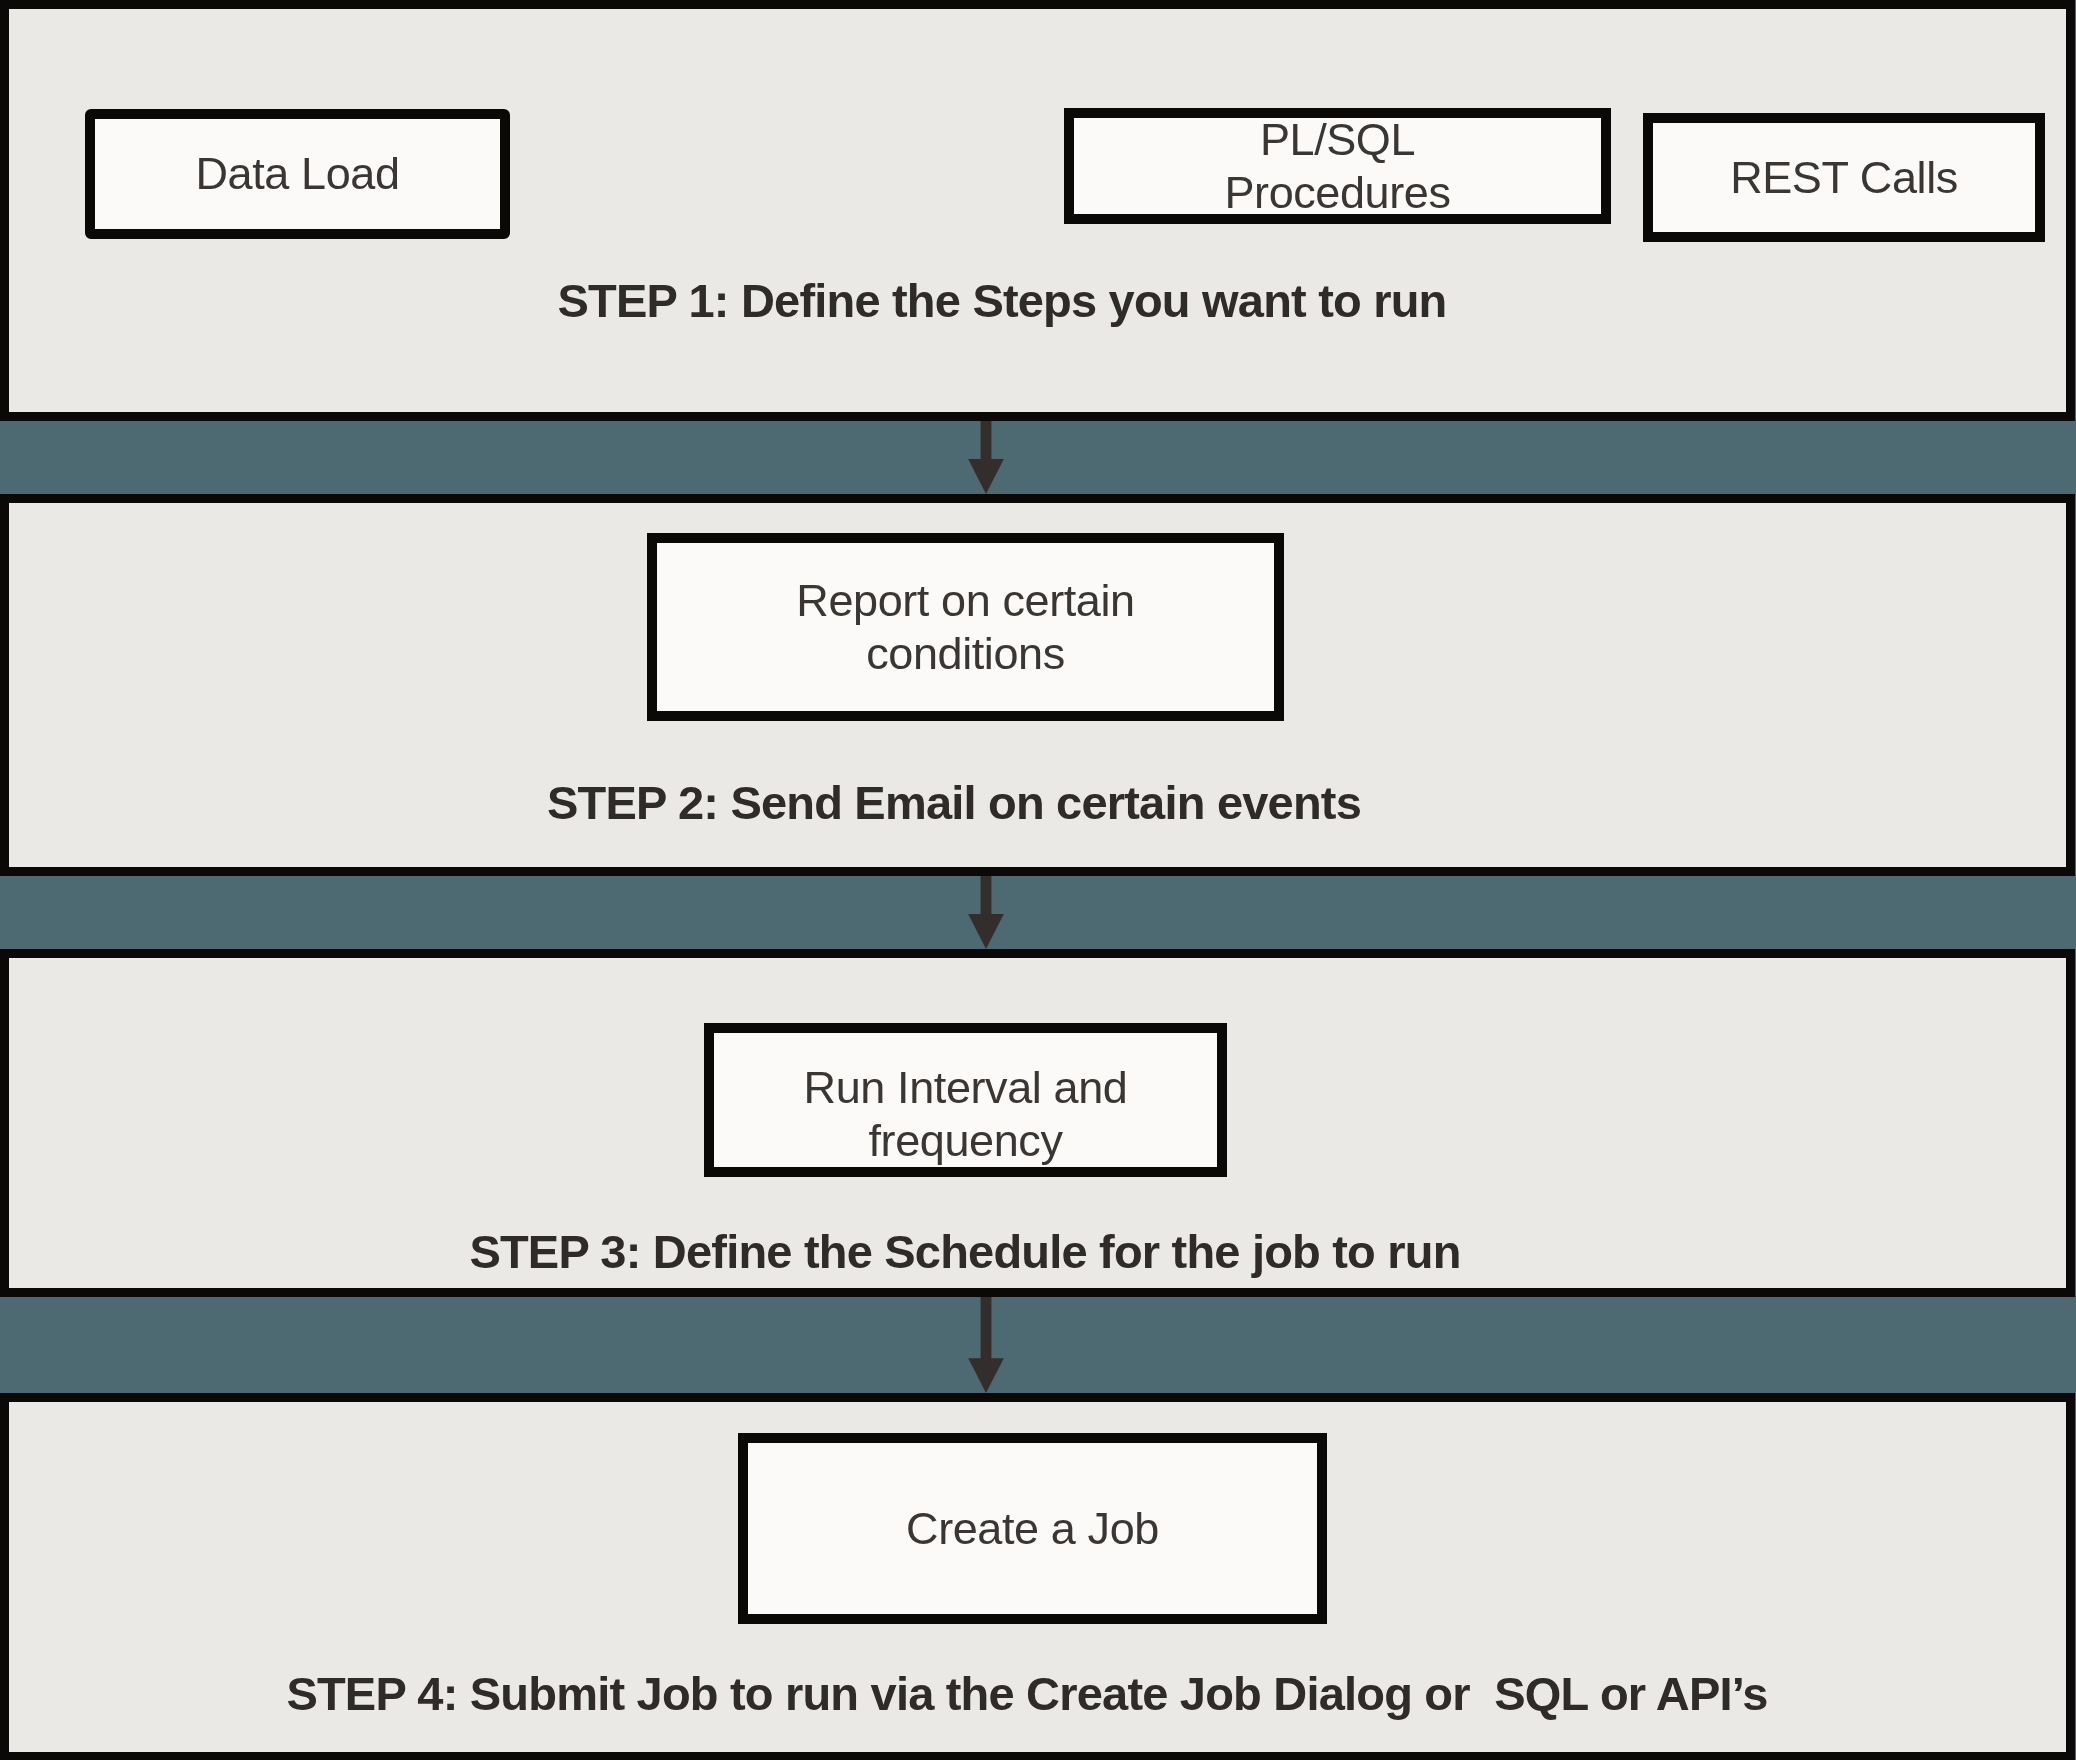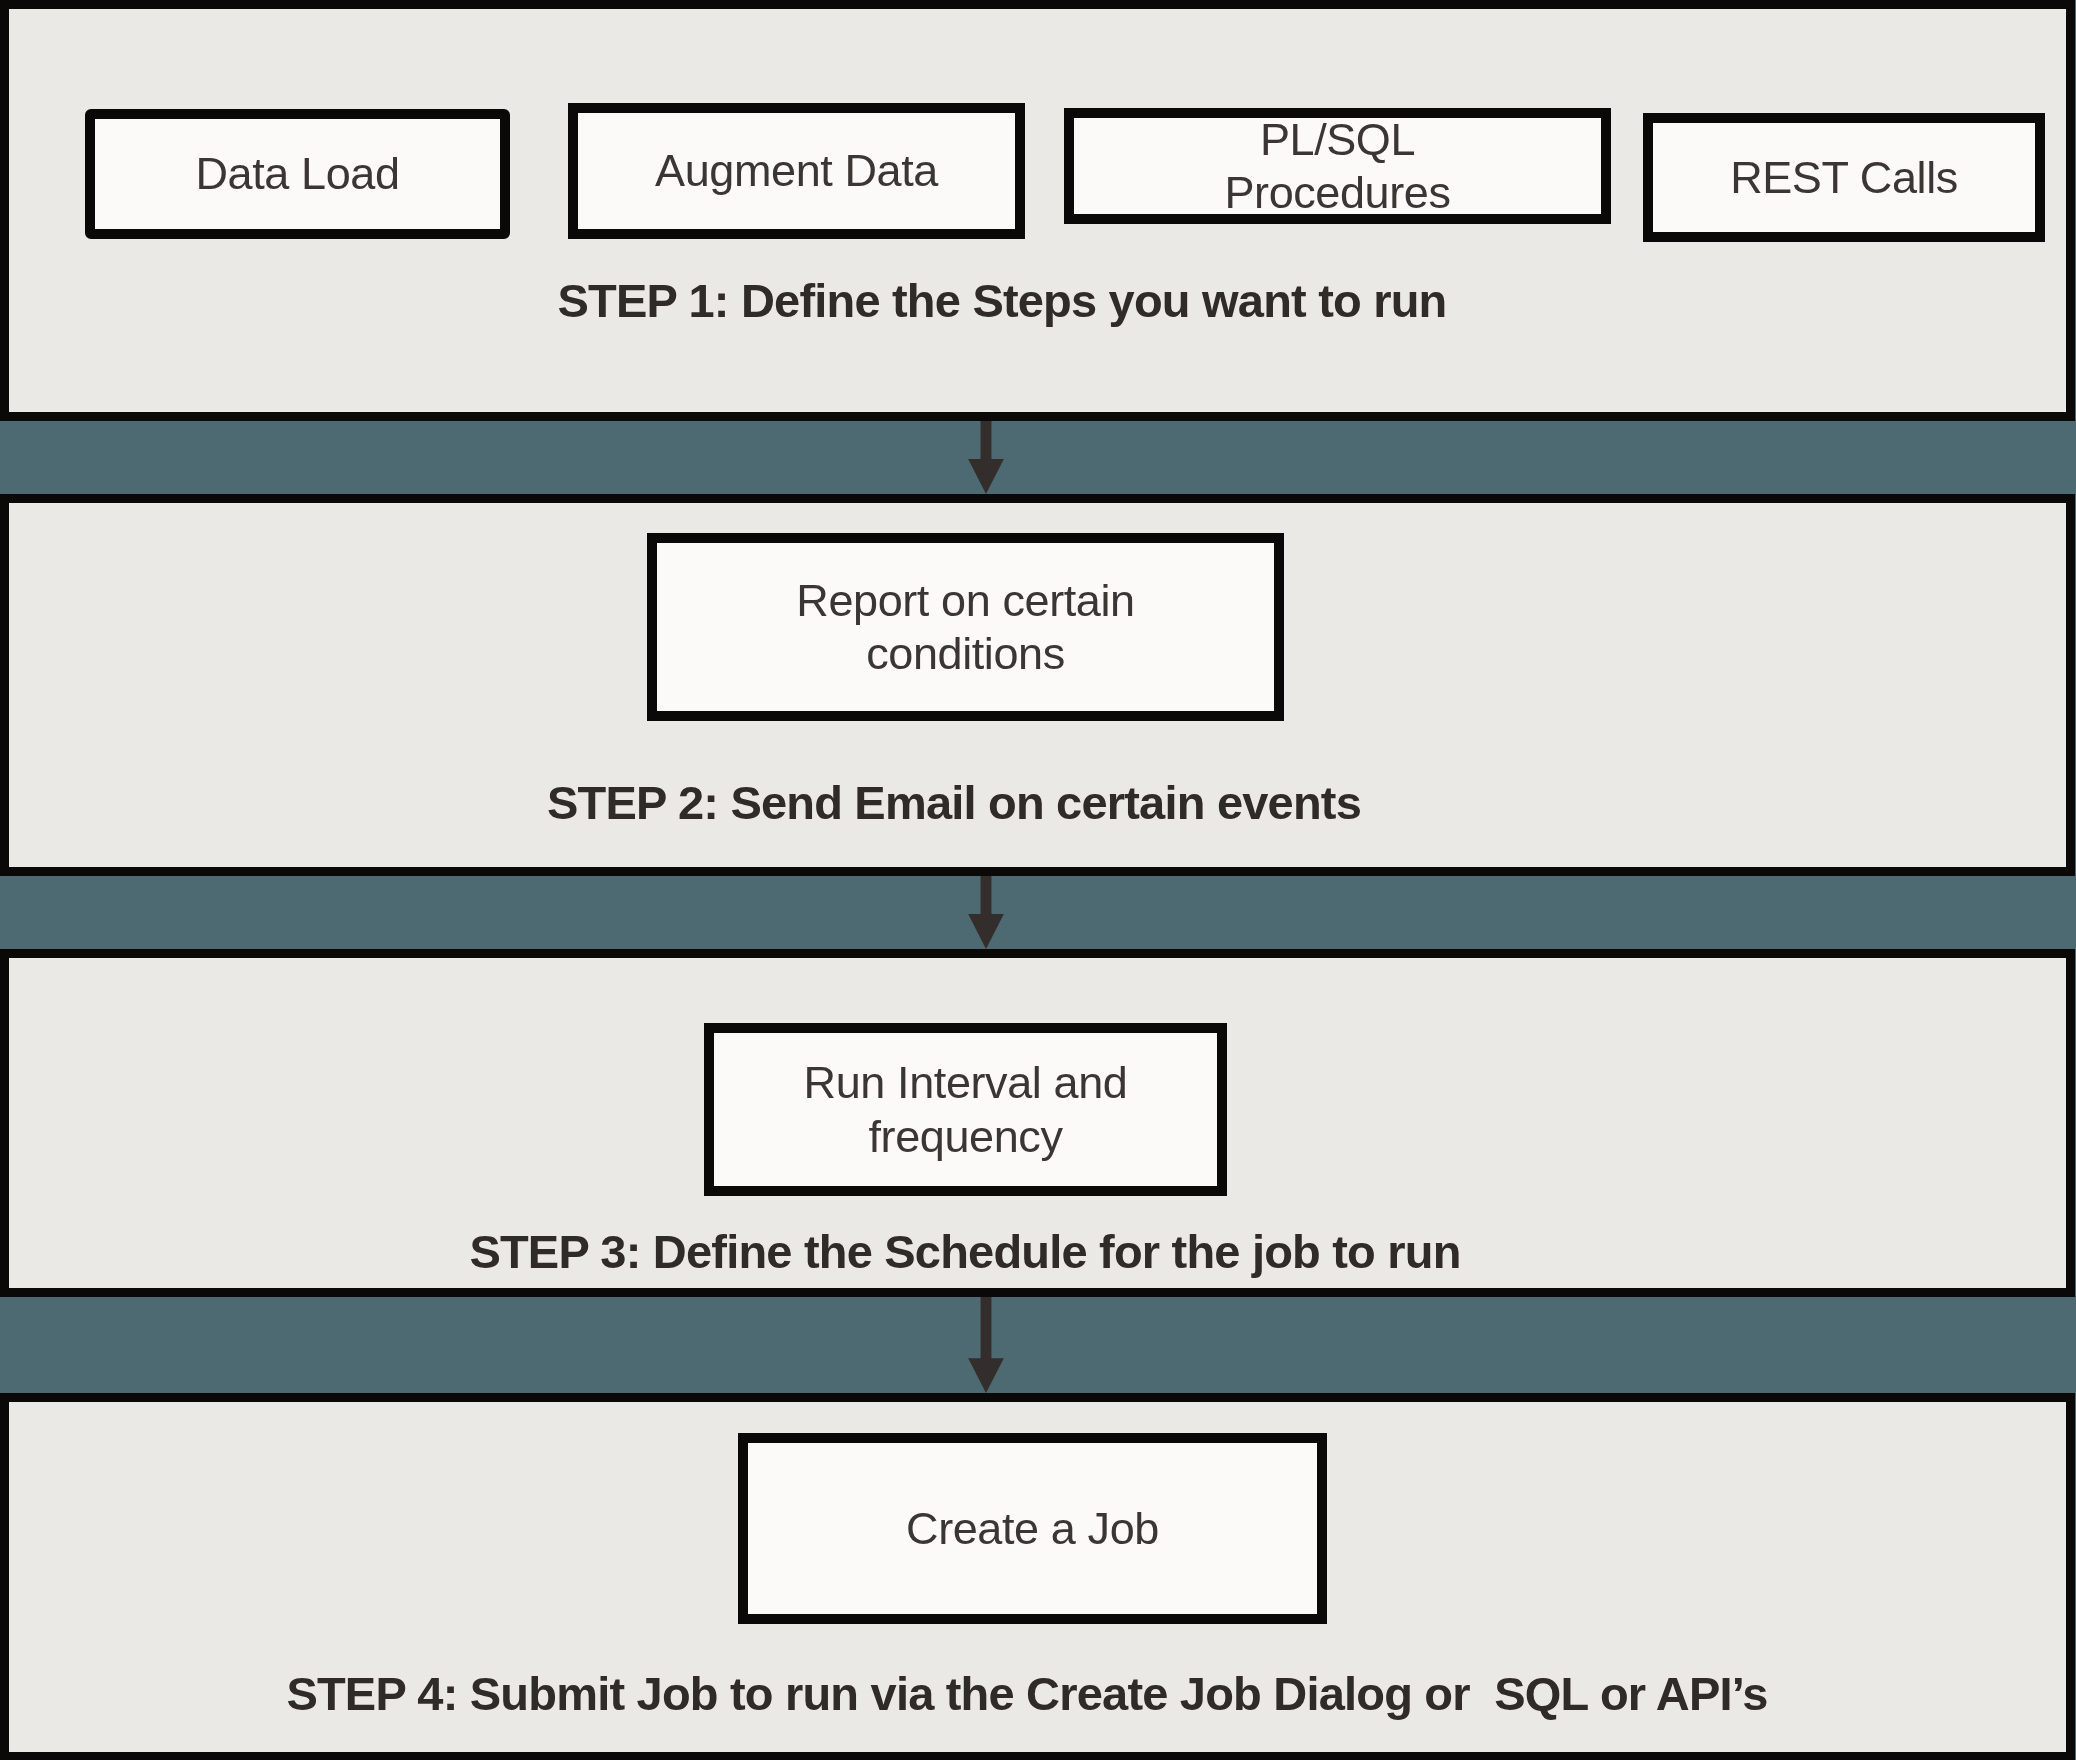--- a/index.html
+++ b/index.html
@@ -44,21 +44,21 @@
     font-size: 45px;
     line-height: 1.18;
     letter-spacing: -0.4px;
     white-space: pre-line;
   }
   .box-dataload  { left: 85px;  top: 109px;  width: 425px; height: 130px; border-radius: 6px; }
   .box-augment   { left: 568px;  top: 103px;  width: 457px; height: 136px; }
   .box-plsql     { left: 1064px; top: 108px;  width: 547px; height: 116px; }
   .box-rest      { left: 1643px; top: 113px;  width: 402px; height: 129px; }
   .box-report    { left: 647px;  top: 533px;  width: 637px; height: 188px; }
-  .box-interval  { left: 704px;  top: 1023px; width: 523px; height: 173px; }
+  .box-interval  { left: 704px;  top: 1023px; width: 523px; height: 154px; align-items: flex-end; }
   .box-createjob { left: 698px;  top: 1433px; width: 589px; height: 191px; margin-left: 40px; }
 
   .caption {
     position: absolute;
     transform: translateX(-50%);
     color: #2f2b28;
     font-weight: bold;
     font-size: 47px;
     letter-spacing: -0.8px;
     white-space: pre;
@@ -79,23 +79,20 @@
   .arrow svg { display: block; }
 </style>
 </head>
 <body>
 
 <div class="canvas">
 
   <div class="panel panel-1"></div>
   <div class="stepbox box-dataload">
     <span>Data Load</span>
-  </div>
-  <div class="stepbox box-augment">
-    <span>Augment Data</span>
   </div>
   <div class="stepbox box-plsql">
     <span>PL/SQL
 Procedures</span>
   </div>
   <div class="stepbox box-rest">
     <span>REST Calls</span>
   </div>
   <div class="caption caption-1">STEP 1: Define the Steps you want to run</div>
 

